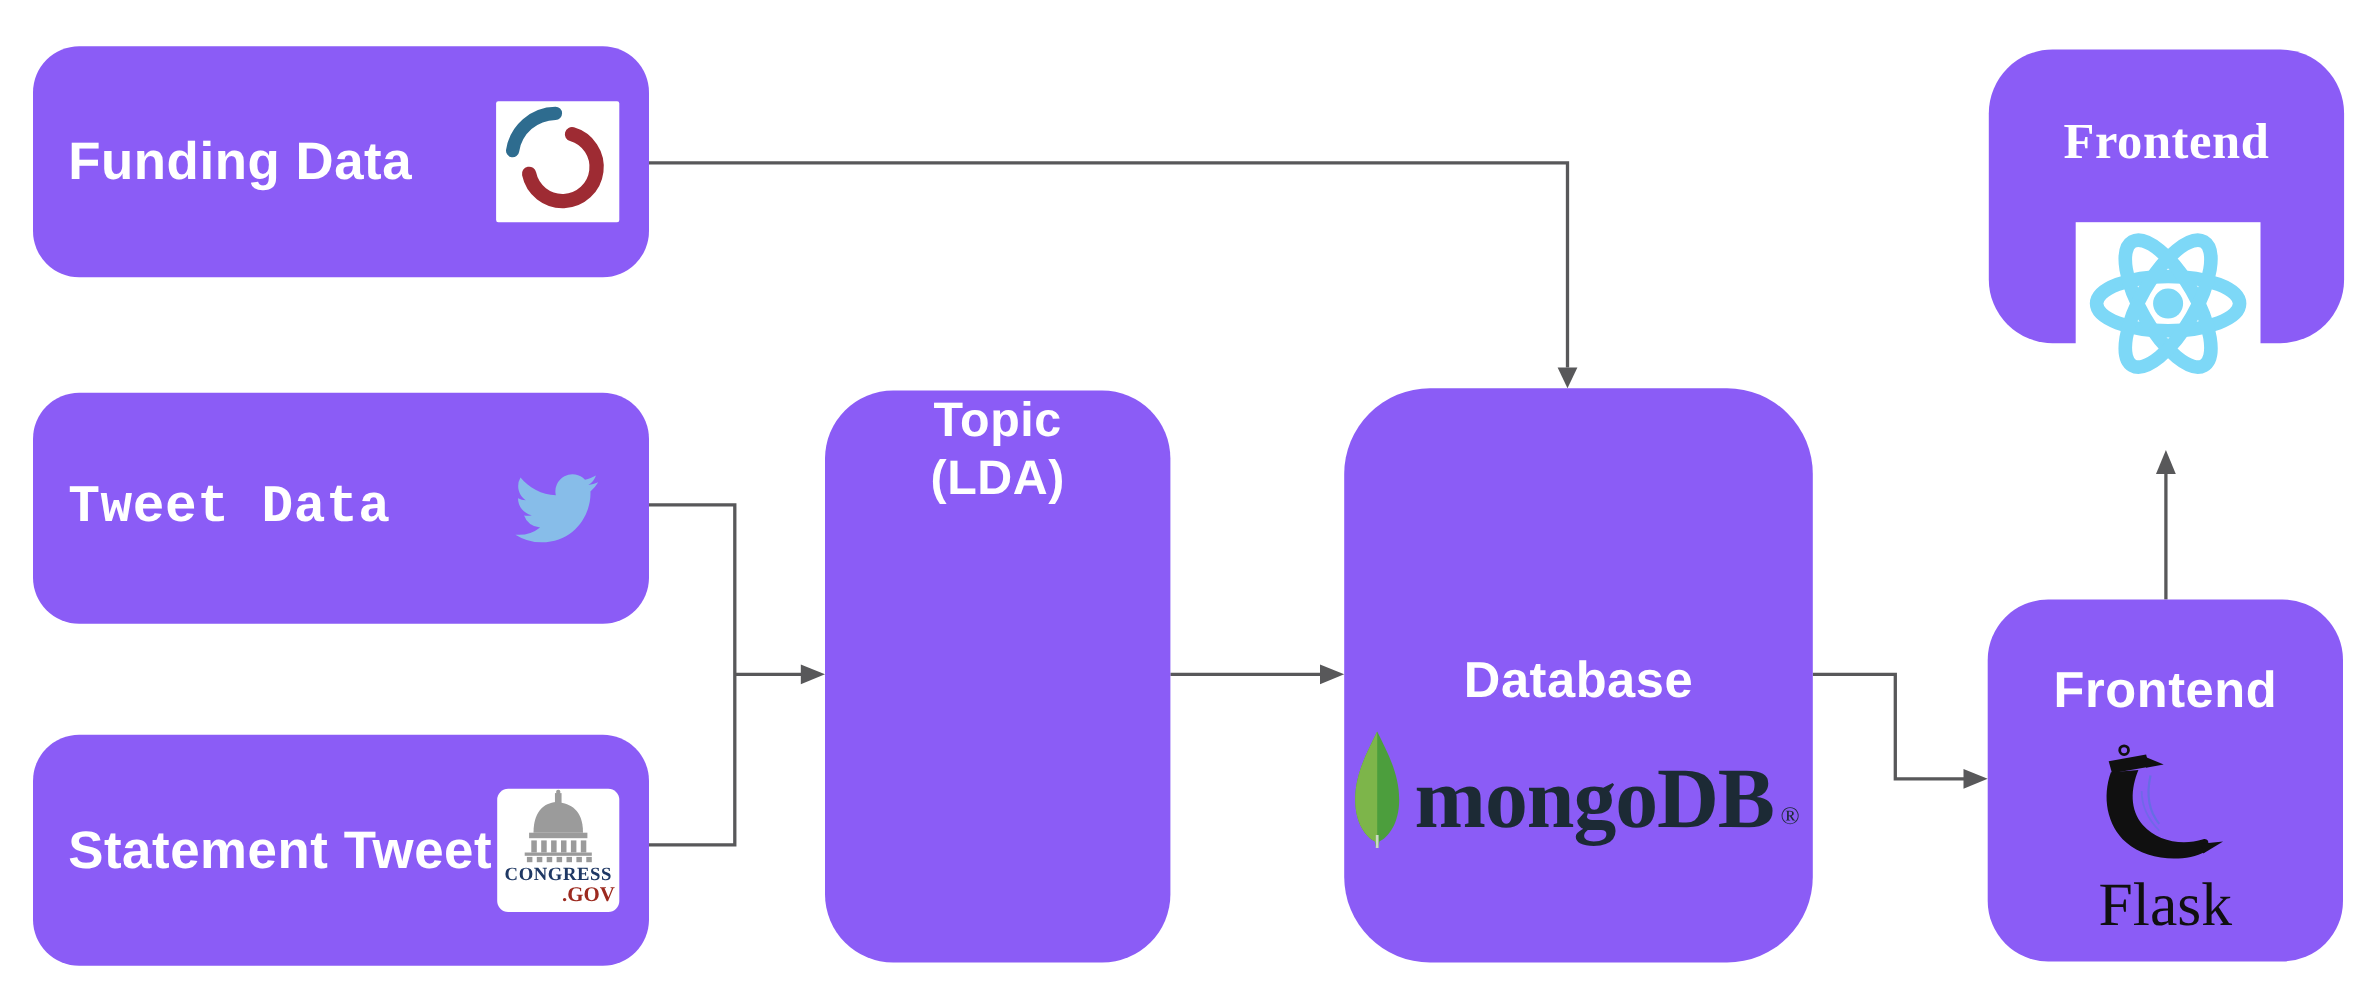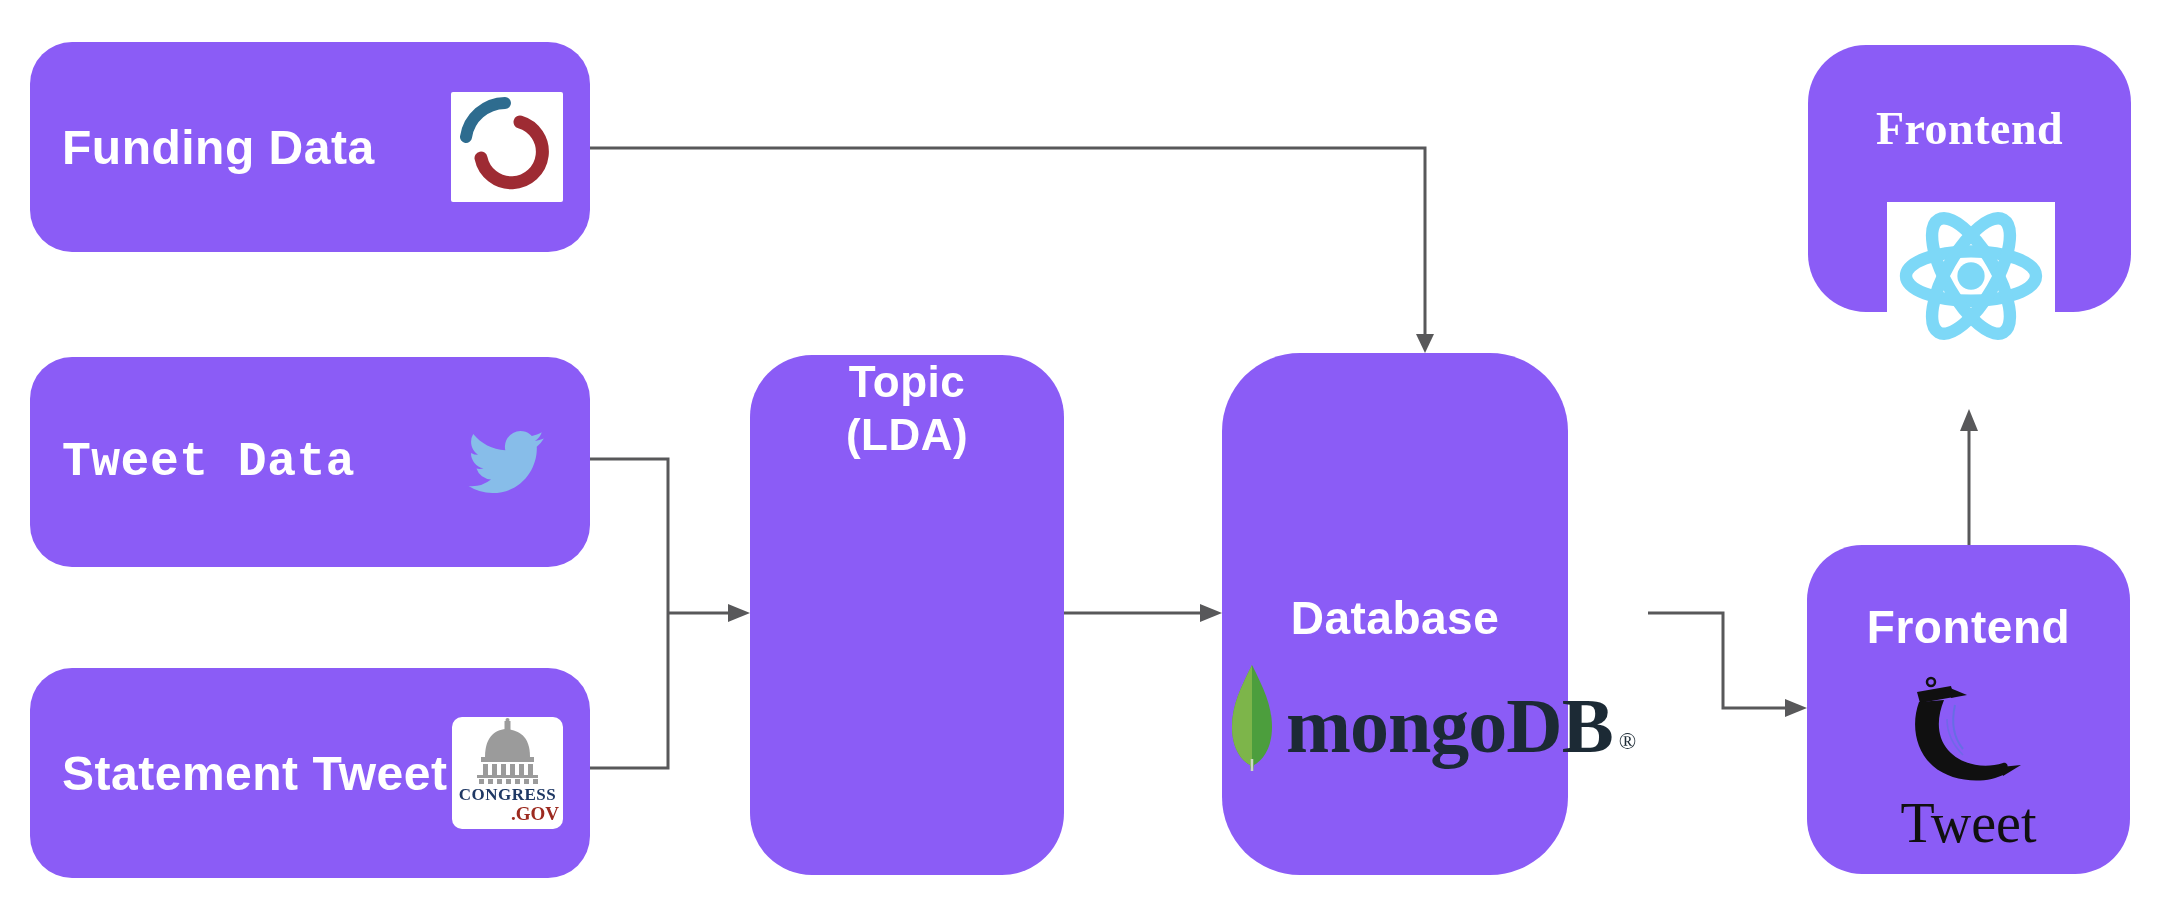--- a/index.html
+++ b/index.html
@@ -10,21 +10,21 @@
   .node .lbl{font-weight:700;color:#fff;letter-spacing:.5px;}
   
   .card{display:flex;align-items:center;border-radius:42px;width:560px;height:210px;}
   .card .lbl{flex:1;padding-left:32px;font-size:48px;white-space:nowrap;}
   .logo-tile{background:#fff;display:flex;align-items:center;justify-content:center;flex:none;}
   
   .tm{left:750px;top:355px;width:314px;height:520px;border-radius:62px;
       display:flex;flex-direction:column;align-items:center;}
   .tm .lbl{font-size:44px;line-height:53px;text-align:center;}
   
-  .db{left:1222px;top:353px;width:346px;height:522px;border-radius:78px;}
+  .db{left:1222px;top:353px;width:426px;height:522px;border-radius:78px;}
   .db .lbl{position:absolute;top:238px;left:0;right:0;text-align:center;font-size:46px;}
   .db-logo{position:absolute;left:8px;top:312px;display:flex;align-items:center;}
   .mongo-word{font-family:"Liberation Serif",serif;font-weight:600;font-size:78px;
               color:#1c2a35;letter-spacing:-1px;margin:16px 0 0 12px;line-height:1;text-align:right;}
   .mongo-reg{font-family:"Liberation Serif",serif;font-size:23px;color:#1c2a35;margin:48px 0 0 6px;}
   
   .fe{left:1808px;top:45px;width:323px;height:267px;border-radius:58px;font-family:Liberation Serif, serif;}
   .fe .lbl{position:absolute;top:59px;left:0;right:0;text-align:center;font-size:46px;line-height:50px;}
   .fe .react-wrap{position:absolute;left:79px;top:157px;width:168px;height:148px;background:#fff;
                   display:flex;align-items:center;justify-content:center;}
@@ -153,16 +153,16 @@
       <svg width="126" height="120" viewBox="0 0 126 120">
         <circle cx="28" cy="7" r="4" fill="none" stroke="#101010" stroke-width="2.5"></circle>
         <path d="M14 17 L48 11 L51 22 L17 28 Z" fill="#101010"></path>
         <path d="M47 13 L64 20 L48 23 Z" fill="#101010"></path>
         <path d="M16 27 C8 49 12 75 30 91 C48 107 82 110 102 99 L104 93 C106 90 103 87 100 88 C81 94 58 90 45 75 C33 61 34 42 41 25 Z" fill="#101010"></path>
         <path d="M100 101 L118 90 L98 92 Z" fill="#101010"></path>
         <path d="M52 30 C48 48 50 62 60 74" stroke="#4b7bd5" stroke-width="2" fill="none" opacity=".55"></path>
         <path d="M44 44 C44 58 50 70 60 80" stroke="#4b7bd5" stroke-width="1.6" fill="none" opacity=".4"></path>
       </svg>
     </div>
-    <div class="flask-word">Tweet</div>
+    <div class="flask-word">Flask</div>
   </div>
 
 </div>
 
 </body></html>

